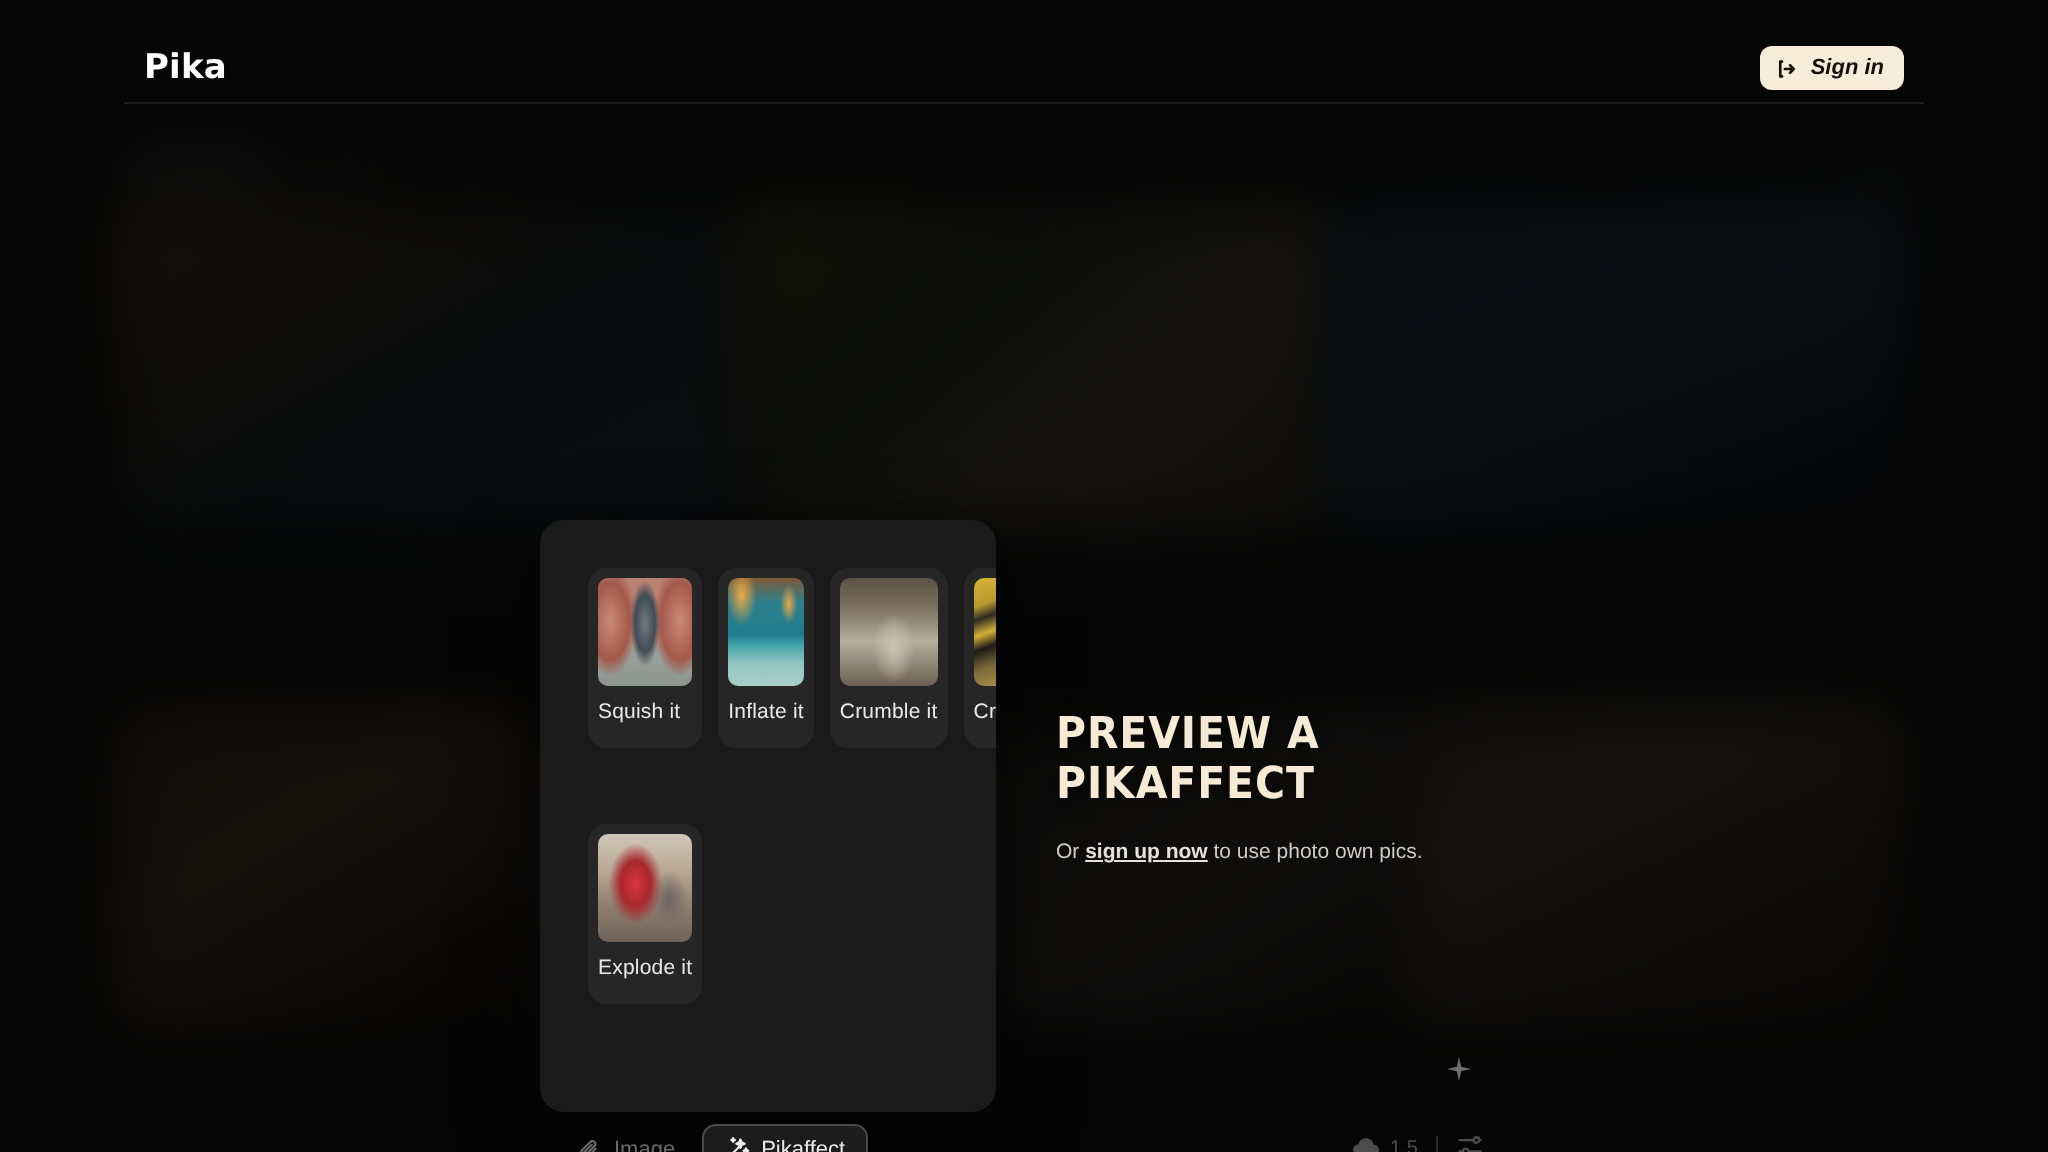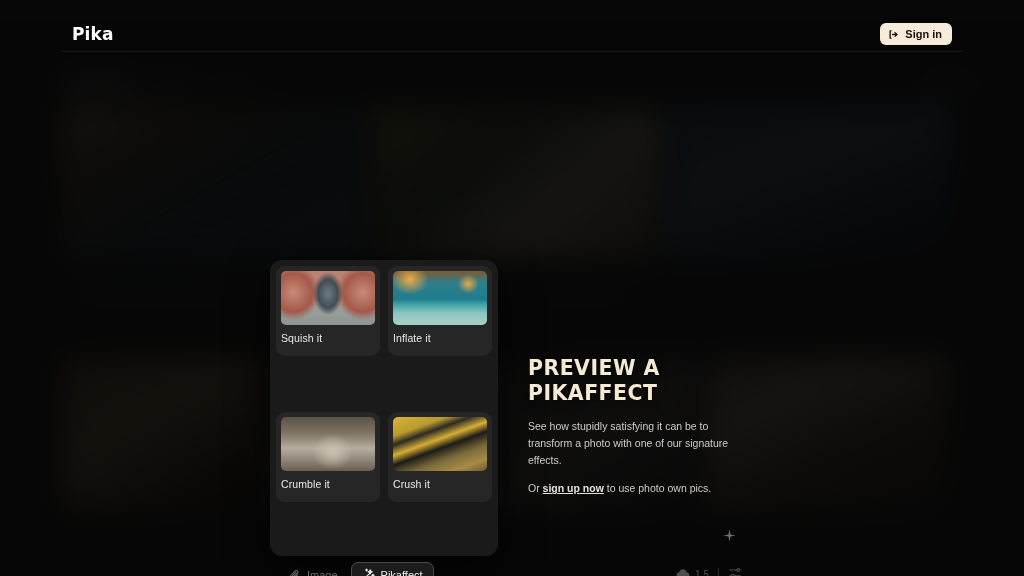--- a/index.html
+++ b/index.html
@@ -69,34 +69,35 @@
     background:#1c1c1c; z-index:39;
   }
   .signin-btn {
     position:absolute; right:72px; top:5px;
     height:22px; padding:0 10px 0 8px;
     display:flex; align-items:center; gap:6px;
     background:#f7ecd9; color:#14100c;
     border:none; border-radius:6px;
     font-size:11px; font-weight:600; cursor:pointer;
     font-family:"Liberation Sans", sans-serif;
+    font-style:italic;
   }
   .signin-btn svg { display:block; }
 
   
   .picker {
     position:absolute; left:270px; top:242px; width:228px; height:296px;
     background:#1a1a1a;
     border-radius:12px;
     box-shadow:0 14px 40px rgba(0,0,0,0.62);
     overflow:hidden; z-index:45;
   }
   .picker-scroll {
-    padding:6px;
-    display:grid; grid-template-columns:1fr 1fr; gap:8px;
+    padding:24px;
+    display:grid; grid-template-columns:1fr 1fr 1fr 1fr; gap:8px;
     height:100%;
   }
   .effect-card {
     background:#262626;
     border-radius:9px;
     padding:5px 5px 4px 5px;
     cursor:pointer;
     height:90px;
   }
   .effect-thumb {
@@ -265,30 +266,33 @@
           <div class="effect-label">Inflate it</div>
         </div>
         <div class="effect-card">
           <div class="effect-thumb th-crumble"></div>
           <div class="effect-label">Crumble it</div>
         </div>
         <div class="effect-card">
           <div class="effect-thumb th-crush"></div>
           <div class="effect-label">Crush it</div>
         </div>
+        <div class="effect-card">
+          <div class="effect-thumb th-explode"></div>
+          <div class="effect-label">Explode it</div>
+        </div>
       </div>
   </div>
 
   <div class="promo">
     <div class="promo-title">
       <div>PREVIEW A</div>
       <div>PIKAFFECT</div>
     </div>
     <div class="promo-body">
-      <p>See how stupidly satisfying it can be to transform a photo with one of our signature effects.</p>
       <p>
         <span>Or </span><a class="promo-link">sign up now</a><span> to use photo own pics.</span>
       </p>
     </div>
   </div>
 
   <div class="sparkle-btn">
     <span>
       <svg width="13" height="13" viewBox="0 0 16 16" fill="#6f6f6f">
         <path d="M8 0.6 9.35 6.65 15.4 8 9.35 9.35 8 15.4 6.65 9.35 0.6 8 6.65 6.65z"></path>

